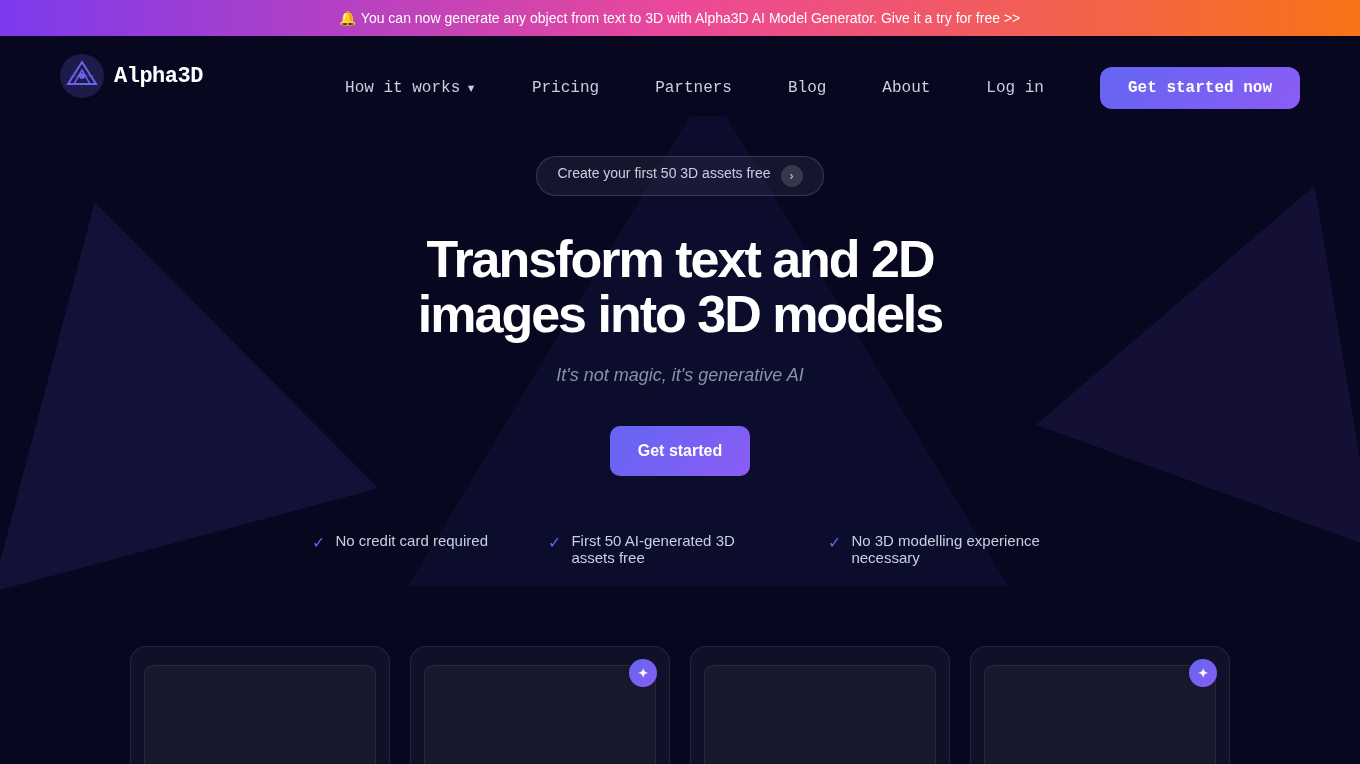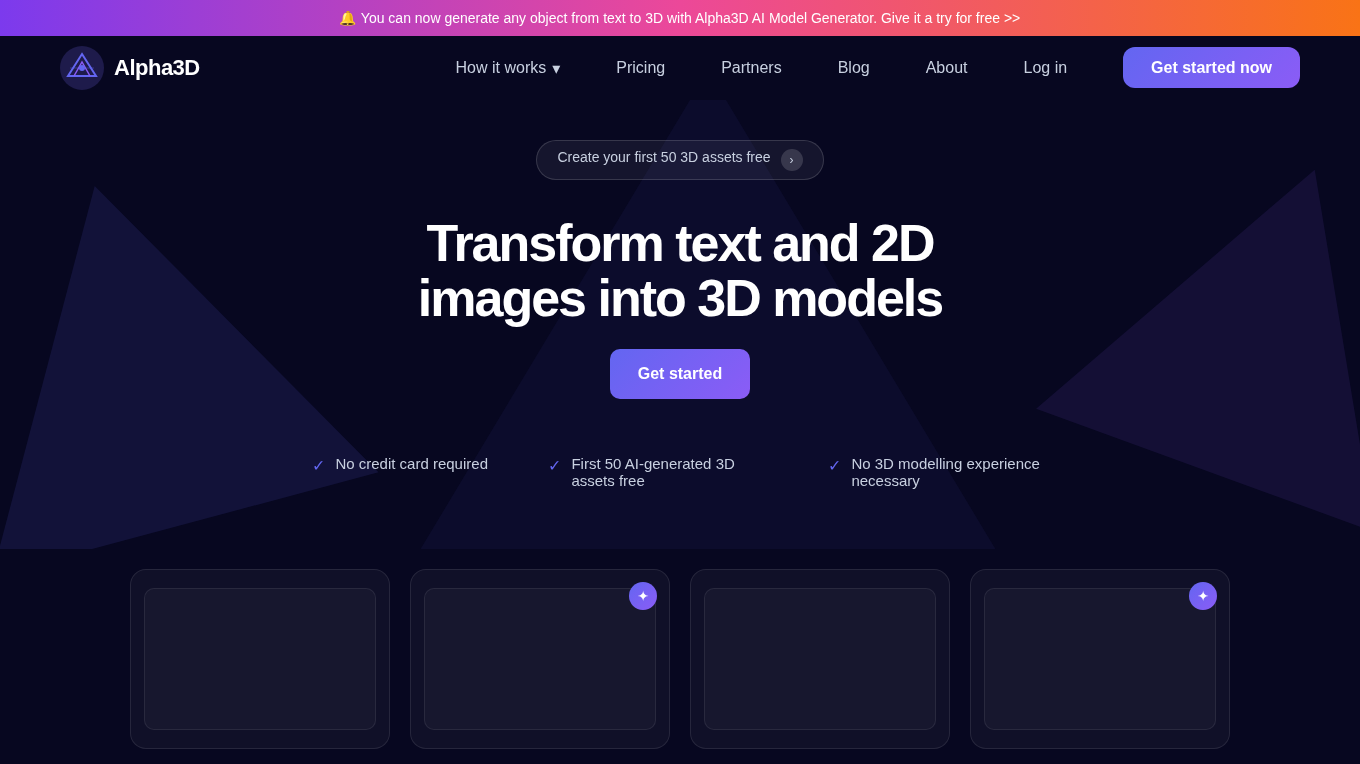--- a/index.html
+++ b/index.html
@@ -19,26 +19,27 @@
       padding: 10px 20px;
       font-size: 14px;
       font-weight: 500;
       color: #fff;
       cursor: pointer;
     }
 
     
     .navbar {
       display: flex;
-      align-items: center;
+      align-items: flex-end;
       justify-content: space-between;
-      padding: 10px 60px;
+      padding: 18px 60px;
       background: transparent;
       position: relative;
       z-index: 10;
+      font-family: Liberation Mono, monospace;
     }
 
     .logo-container {
       display: flex;
       align-items: center;
       gap: 10px;
     }
 
     .logo-icon {
       width: 44px;
@@ -358,20 +359,21 @@
     <div class="free-badge">
       <span>Create your first 50 3D assets free</span>
       <span class="badge-arrow">›</span>
     </div>
 
     <h1 class="hero-headline">
       <span>Transform text and 2D</span><br>
       <span>images into 3D models</span>
     </h1>
 
+    <p class="hero-subtext">It's not magic, it's generative AI</p>
 
     <div class="cta-buttons">
       <button class="btn-primary">Get started</button>
     </div>
 
     <div class="features-row">
       <div class="feature-item">
         <span class="check-icon">✓</span>
         <span>No credit card required</span>
       </div>

